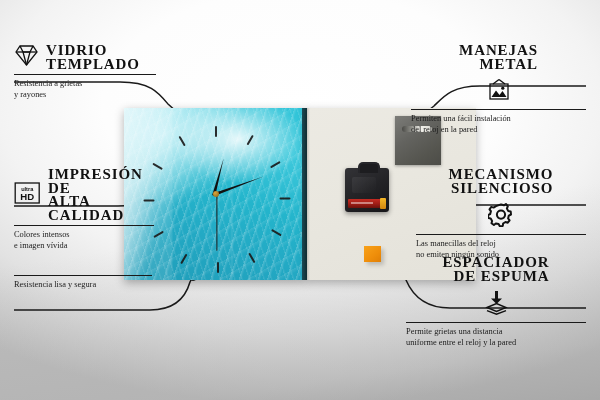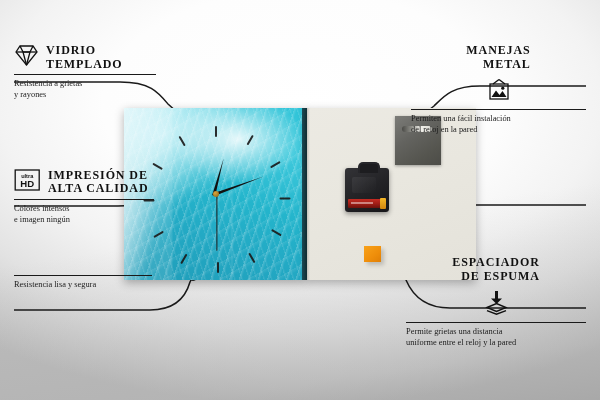--- a/index.html
+++ b/index.html
@@ -86,21 +86,21 @@
   .mech .detail{position:absolute;left:7px;top:9px;width:24px;height:16px;
     background:linear-gradient(135deg,rgba(255,255,255,.07),rgba(255,255,255,0));border-radius:2px;}
 
   .foam{position:absolute;left:57px;top:138px;width:17px;height:16px;
     background:linear-gradient(140deg,#f8a21a 0%,#ef8e0a 60%,#e07f05 100%);
     box-shadow:3px 3px 4px rgba(0,0,0,.18);}
 
   
   .callout{position:absolute;}
   .co-head{display:flex;align-items:center;gap:7px;}
-  .co-title{font-size:12px;font-weight:700;letter-spacing:.9px;color:#111;line-height:13.5px;
+  .co-title{font-size:15px;font-weight:700;letter-spacing:.9px;color:#111;line-height:13.5px;
     text-transform:uppercase;white-space:pre-line;}
   .co-rule{height:1px;background:#1a1a1a;margin-top:3px;}
   .co-sub{font-size:8.4px;color:#1b1b1b;line-height:11px;margin-top:3px;white-space:pre-line;}
   .ico{flex:0 0 auto;display:block;}
 
   .left  .co-title{text-align:left;}
   .left  .co-sub{text-align:left;}
   .right .co-head{flex-direction:column;justify-content:flex-end;}
   .right .co-title{text-align:right;}
   .right .co-sub{text-align:left;}
@@ -198,21 +198,21 @@
           <rect x="1.2" y="2" width="24" height="20" fill="none" stroke="#111" stroke-width="1.3"></rect>
           <text x="13.2" y="10.4" font-family="Liberation Sans, sans-serif" font-size="5.6" font-weight="700" fill="#111" text-anchor="middle">ultra</text>
           <text x="13.2" y="19.4" font-family="Liberation Sans, sans-serif" font-size="9.6" font-weight="700" fill="#111" text-anchor="middle">HD</text>
         </svg>
       </span>
       <span class="co-title">IMPRESIÓN DE
 ALTA CALIDAD</span>
     </div>
     <div class="co-rule"></div>
     <div class="co-sub">Colores intensos
-e imagen ningún</div>
+e imagen vívida</div>
   </div>
 
   <div class="callout left" style="left:14px;top:272px;width:138px;">
     <div class="co-rule"></div>
     <div class="co-sub">Resistencia lisa y segura</div>
   </div>
 
   <div class="callout right" style="right:14px;top:44px;width:175px;">
     <div class="co-head">
       <span class="co-title">MANEJAS
@@ -225,20 +225,35 @@
           <path d="M6.5 19 L11 12.5 L14.5 17 L17.5 13 L21.5 19 Z" fill="#111" stroke="none"></path>
           <circle cx="17.8" cy="10.2" r="1.6" fill="#111" stroke="none"></circle>
         </svg>
       </span>
     </div>
     <div class="co-rule"></div>
     <div class="co-sub">Permiten una fácil instalación
 del reloj en la pared</div>
   </div>
 
+  <div class="callout right" style="right:14px;top:168px;width:170px;">
+    <div class="co-head">
+      <span class="co-title">MECANISMO
+SILENCIOSO</span>
+      <span class="ico">
+        <svg width="26" height="25" viewBox="0 0 26 25" fill="none" stroke="#111" stroke-width="2">
+          <path d="M13 2.4 l2.9 .9 2-1.3 1.9 2.3 -.9 2.2 1.4 2.6 2.4 .4 .3 3 -2.2 1.1 -.7 2.8 1.5 1.9 -1.8 2.4 -2.3 -.7 -2.4 1.5 -.3 2.4 -3 .3 -1.2 -2.1 -2.8 -.6 -1.9 1.5 -2.4 -1.8 .6 -2.3 -1.4 -2.4 -2.4 -.4 -.3 -3 2.2 -1.1 .7 -2.8 -1.4 -1.9 1.8 -2.4 2.3 .7 2.4 -1.5z" stroke-linejoin="round"></path>
+          <circle cx="13" cy="12.6" r="4.1"></circle>
+        </svg>
+      </span>
+    </div>
+    <div class="co-rule"></div>
+    <div class="co-sub">Las manecillas del reloj
+no emiten ningún sonido</div>
+  </div>
 
   <div class="callout right" style="right:14px;top:256px;width:180px;">
     <div class="co-head">
       <span class="co-title">ESPACIADOR
 DE ESPUMA</span>
       <span class="ico">
         <svg width="27" height="25" viewBox="0 0 27 25" fill="none" stroke="#111" stroke-width="1.4">
           <path d="M13.5 1 V9.5" stroke-width="3"></path>
           <path d="M8 8.5 L13.5 14 L19 8.5 Z" fill="#111" stroke="none"></path>
           <path d="M4 17.5 L13.5 13.6 L23 17.5 L13.5 21.4 Z"></path>

